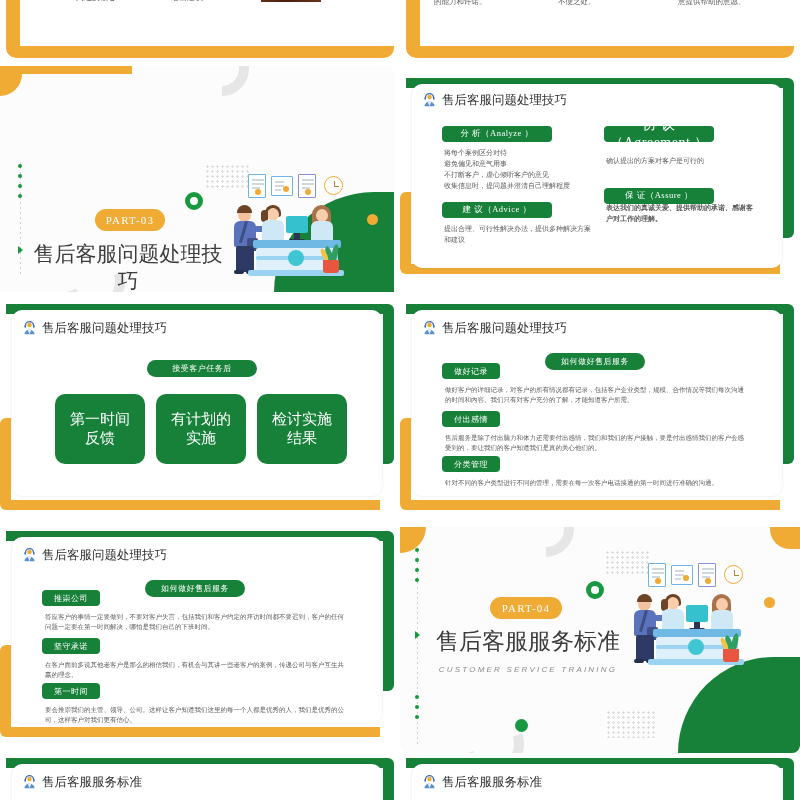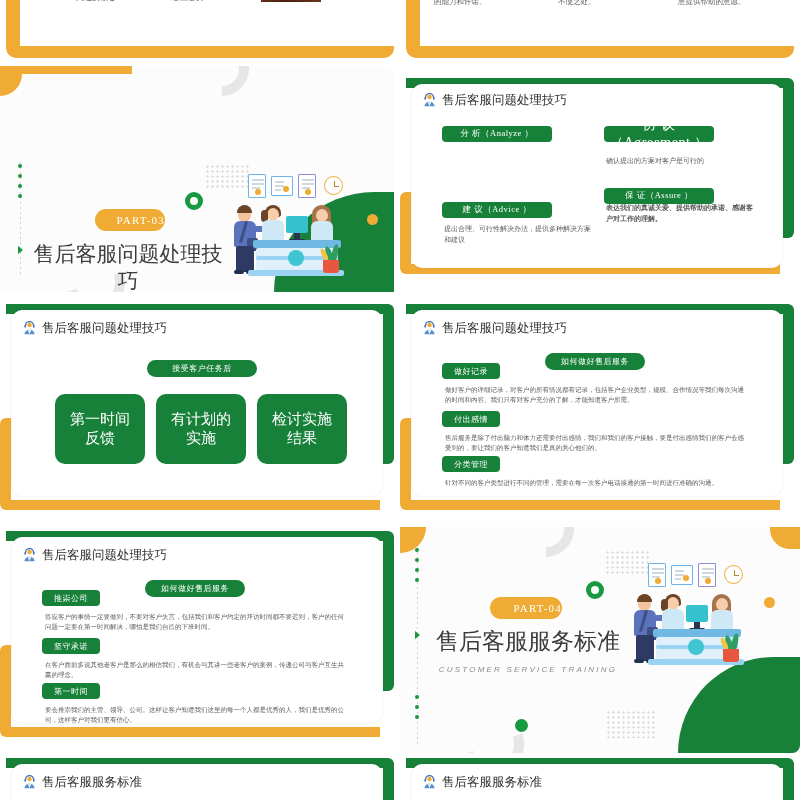--- a/index.html
+++ b/index.html
@@ -82,21 +82,21 @@
   .dotgrid {
     position: absolute;
     background-image: radial-gradient(#dedede 38%, transparent 40%);
     background-size: 5px 5px;
   }
   .part-pill {
     position: absolute;
     background: #efab33;
     color: #fff;
     border-radius: 20px;
-    text-align: right;
+    text-align: center;
     letter-spacing: 1.2px;
     font-family: "Liberation Serif", serif;
   }
   .sect-title {
     position: absolute;
     color: #3b3b3b;
     text-align: center;
     font-weight: 400;
     line-height: 1.28;
     font-family: "Liberation Serif","DejaVu Serif",serif;
@@ -284,20 +284,24 @@
           <path d="M5.6 7.4a6.4 6.4 0 0 1 12.8 0" fill="none" stroke="#3f6fb5" stroke-width="2.2"></path>
           <rect x="3.8" y="6.4" width="2.6" height="4.2" rx="1.2" fill="#3f6fb5"></rect>
           <rect x="17.6" y="6.4" width="2.6" height="4.2" rx="1.2" fill="#3f6fb5"></rect>
           <path d="M4 21c0-4.2 3.6-7.2 8-7.2s8 3 8 7.2z" fill="#5a8fd0"></path>
           <path d="M9 13.9h6l-3 7.1z" fill="#e8eef6"></path>
         </svg>
         <span class="hdr-title" style="font-size:12.5px;">售后客服问题处理技巧</span>
       </div>
 
       <div class="chip" style="left:30px; top:42px; width:110px; height:16px; font-size:8.5px;">分 析（Analyze ）</div>
+      <div class="body-txt" style="left:32px; top:64px; width:150px; font-size:7px; white-space:pre-line;">将每个案例区分对待
+避免偏见和意气用事
+不打断客户，虚心倾听客户的意见
+收集信息时，提问题并澄清自己理解程度</div>
 
       <div class="chip" style="left:30px; top:118px; width:110px; height:16px; font-size:8.5px;">建 议（Advice ）</div>
       <div class="body-txt" style="left:32px; top:140px; width:150px; font-size:7px;">提出合理、可行性解决办法，提供多种解决方案和建议</div>
 
       <div class="chip" style="left:192px; top:42px; width:110px; height:16px; font-size:14px;">协 议（Agreement ）</div>
       <div class="body-txt" style="left:194px; top:72px; width:150px; font-size:7px;">确认提出的方案对客户是可行的</div>
 
       <div class="chip" style="left:192px; top:104px; width:110px; height:16px; font-size:8.5px;">保 证（Assure ）</div>
       <div class="body-txt" style="left:194px; top:119px; width:150px; font-size:7px;font-weight:bold;">表达我们的真诚关爱、提供帮助的承诺、感谢客户对工作的理解。</div>
     </div>

